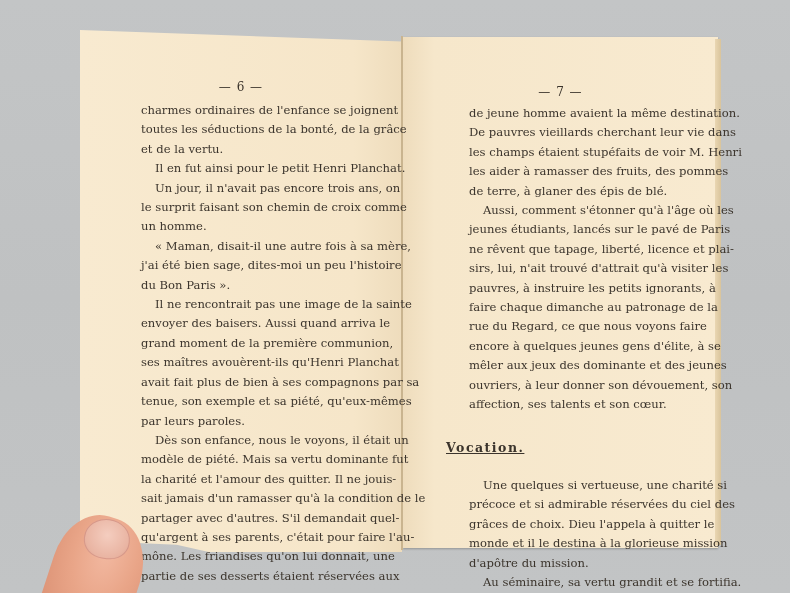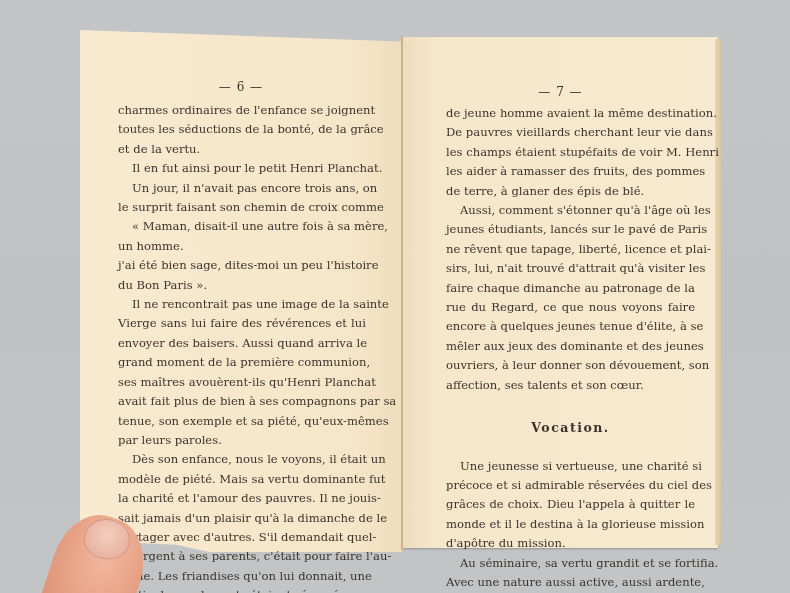--- a/index.html
+++ b/index.html
@@ -33,28 +33,28 @@
   .folio {
     position: absolute; font-size: 12px; color: #3a332b; letter-spacing: 1px;
     text-align: center;
   }
   .folio-left { left: 80px; width: 322px; top: 80px; }
   .folio-right { left: 403px; width: 315px; top: 85px; }
   .text {
     position: absolute; font-size: 11.6px; line-height: 19.4px; color: #3b342c;
     text-align: justify;
   }
-  .text .line { display: block; text-align: justify; text-align-last: justify; white-space: nowrap; }
+  .text .line { display: block; text-align: justify; text-align-last: justify; white-space: nowrap; margin-left: 23px; }
   .text .line.last { text-align-last: left; }
   .text .line.indent { padding-left: 14px; }
   .text-left { left: 118px; top: 101px; width: 248px; }
   .text-right { left: 446px; top: 104px; width: 249px; }
   .heading {
-    display: block; text-align: center; font-weight: bold; letter-spacing: 1.5px;
-    font-size: 12.5px; margin: 23px 0 19px 0;
+    display: block; font-weight: bold; letter-spacing: 1.5px;
+    font-size: 12.5px; margin: 23px 0 19px 0; text-decoration: underline;
   }
   .finger {
     position: absolute; left: 50px; top: 515px; width: 90px; height: 120px;
     background: radial-gradient(ellipse at 55% 30%, #f2b8a0 0%, #e9a588 45%, #d98f72 100%);
     border-radius: 45% 45% 20% 20%;
     transform: rotate(18deg);
   }
   .nail {
     position: absolute; left: 84px; top: 519px; width: 44px; height: 38px;
     background: radial-gradient(ellipse at 50% 40%, #f4cdbf 0%, #e9b4a2 70%, #d89a85 100%);
@@ -75,63 +75,63 @@
   <div class="folio folio-left">— 6 —</div>
   <div class="folio folio-right">— 7 —</div>
 
   <div class="text text-left" id="left-text">
       <span class="line">charmes ordinaires de l'enfance se joignent</span>
       <span class="line">toutes les séductions de la bonté, de la grâce</span>
       <span class="line last">et de la vertu.</span>
       <span class="line indent">Il en fut ainsi pour le petit Henri Planchat.</span>
       <span class="line indent">Un jour, il n'avait pas encore trois ans, on</span>
       <span class="line">le surprit faisant son chemin de croix comme</span>
+      <span class="line last">un homme.</span>
       <span class="line indent">« Maman, disait-il une autre fois à sa mère,</span>
-      <span class="line last">un homme.</span>
       <span class="line">j'ai été bien sage, dites-moi un peu l'histoire</span>
       <span class="line last">du Bon Paris ».</span>
       <span class="line indent">Il ne rencontrait pas une image de la sainte</span>
-      <span class="line">Vierge sans lui faire des révérences et lui</span>
       <span class="line">envoyer des baisers. Aussi quand arriva le</span>
       <span class="line">grand moment de la première communion,</span>
       <span class="line">ses maîtres avouèrent-ils qu'Henri Planchat</span>
       <span class="line">avait fait plus de bien à ses compagnons par sa</span>
       <span class="line">tenue, son exemple et sa piété, qu'eux-mêmes</span>
       <span class="line last">par leurs paroles.</span>
       <span class="line indent">Dès son enfance, nous le voyons, il était un</span>
       <span class="line">modèle de piété. Mais sa vertu dominante fut</span>
-      <span class="line">la charité et l'amour des pauvres. Il ne jouis-</span>
-      <span class="line">sait jamais d'un plaisir qu'à la dimanche de le</span>
+      <span class="line">la charité et l'amour des quitter. Il ne jouis-</span>
+      <span class="line">sait jamais d'un ramasser qu'à la condition de le</span>
       <span class="line">partager avec d'autres. S'il demandait quel-</span>
       <span class="line">qu'argent à ses parents, c'était pour faire l'au-</span>
       <span class="line">mône. Les friandises qu'on lui donnait, une</span>
       <span class="line">partie de ses desserts étaient réservées aux</span>
     </div>
 
   <div class="text text-right">
     <div id="right-before">
         <span class="line">de jeune homme avaient la même destination.</span>
         <span class="line">De pauvres vieillards cherchant leur vie dans</span>
         <span class="line">les champs étaient stupéfaits de voir M. Henri</span>
         <span class="line">les aider à ramasser des fruits, des pommes</span>
         <span class="line last">de terre, à glaner des épis de blé.</span>
         <span class="line indent">Aussi, comment s'étonner qu'à l'âge où les</span>
         <span class="line">jeunes étudiants, lancés sur le pavé de Paris</span>
         <span class="line">ne rêvent que tapage, liberté, licence et plai-</span>
         <span class="line">sirs, lui, n'ait trouvé d'attrait qu'à visiter les</span>
+        <span class="line">pauvres, à instruire les petits ignorants, à</span>
         <span class="line">faire chaque dimanche au patronage de la</span>
         <span class="line">rue du Regard, ce que nous voyons faire</span>
-        <span class="line">encore à quelques jeunes tenue d'élite, à se</span>
+        <span class="line">encore à quelques jeunes gens d'élite, à se</span>
         <span class="line">mêler aux jeux des dominante et des jeunes</span>
         <span class="line">ouvriers, à leur donner son dévouement, son</span>
         <span class="line last">affection, ses talents et son cœur.</span>
       </div>
     <span class="heading">Vocation.</span>
     <div id="right-after">
-        <span class="line indent">Une jeunesse si vertueuse, une charité si</span>
+        <span class="line indent">Une quelques si vertueuse, une charité si</span>
         <span class="line">précoce et si admirable réservées du ciel des</span>
         <span class="line">grâces de choix. Dieu l'appela à quitter le</span>
         <span class="line">monde et il le destina à la glorieuse mission</span>
         <span class="line last">d'apôtre du mission.</span>
         <span class="line indent">Au séminaire, sa vertu grandit et se fortifia.</span>
         <span class="line">Avec une nature aussi active, aussi ardente,</span>
       </div>
   </div>
 
   <div class="finger"></div>

